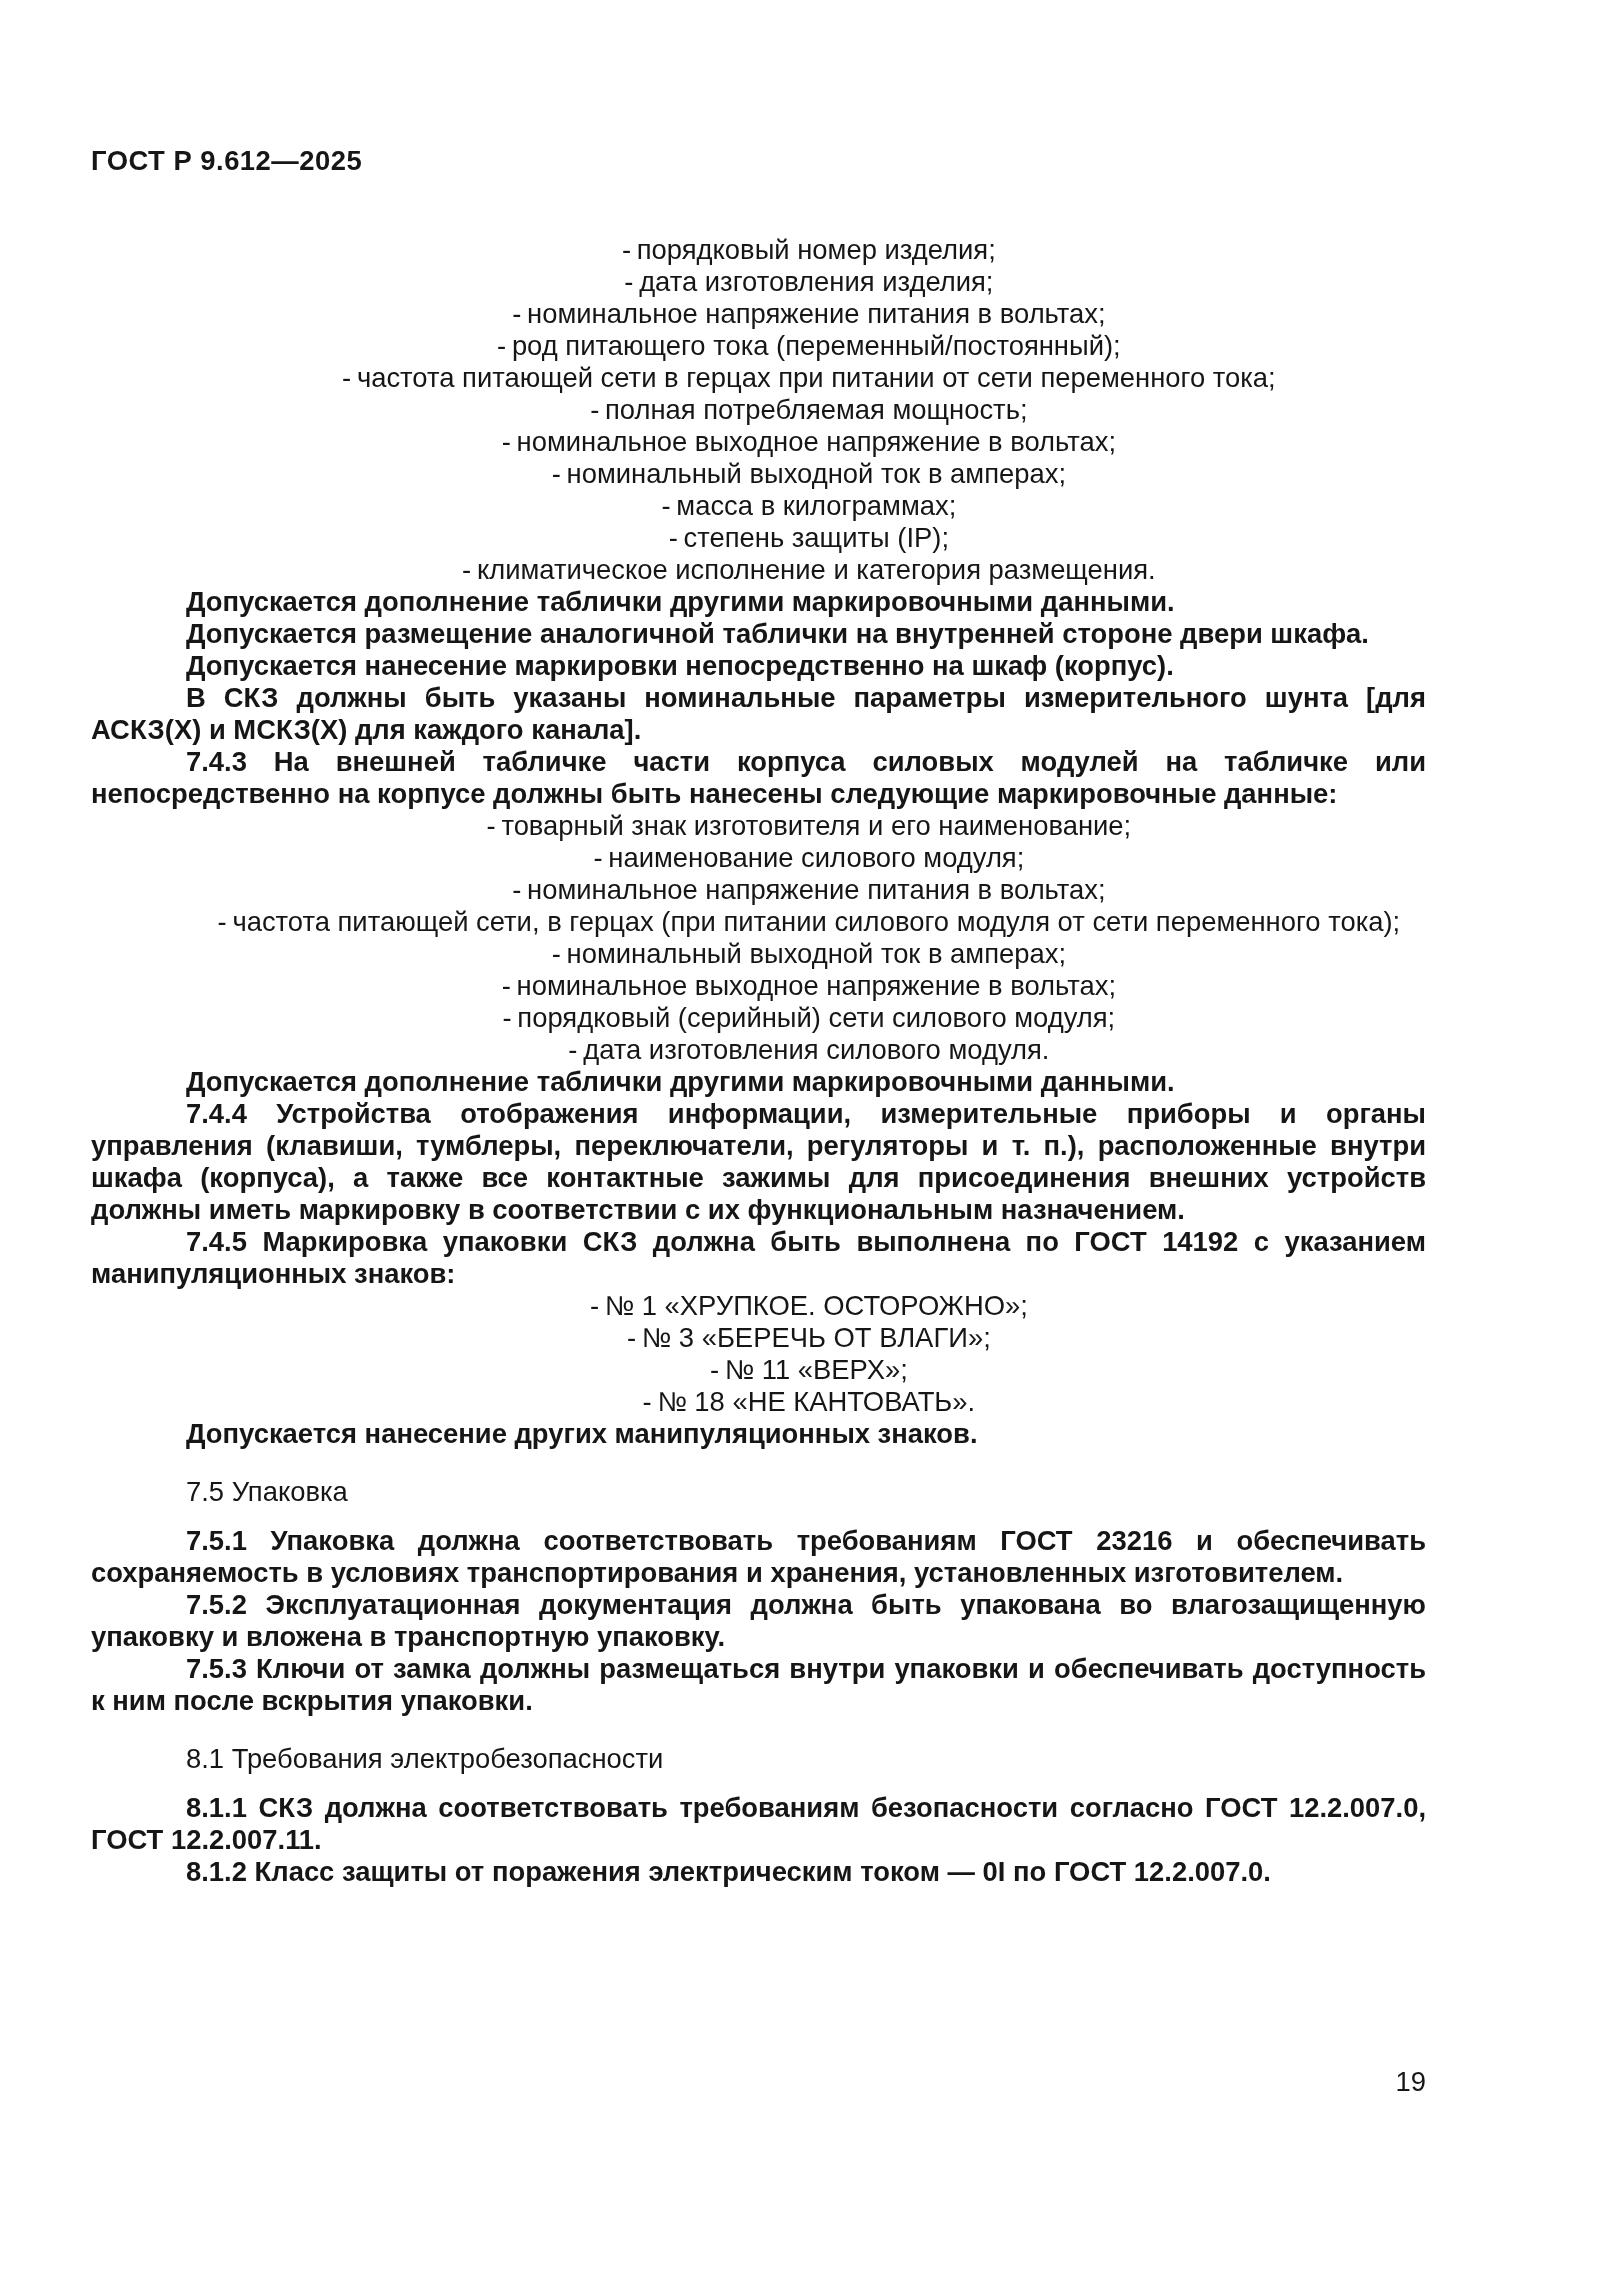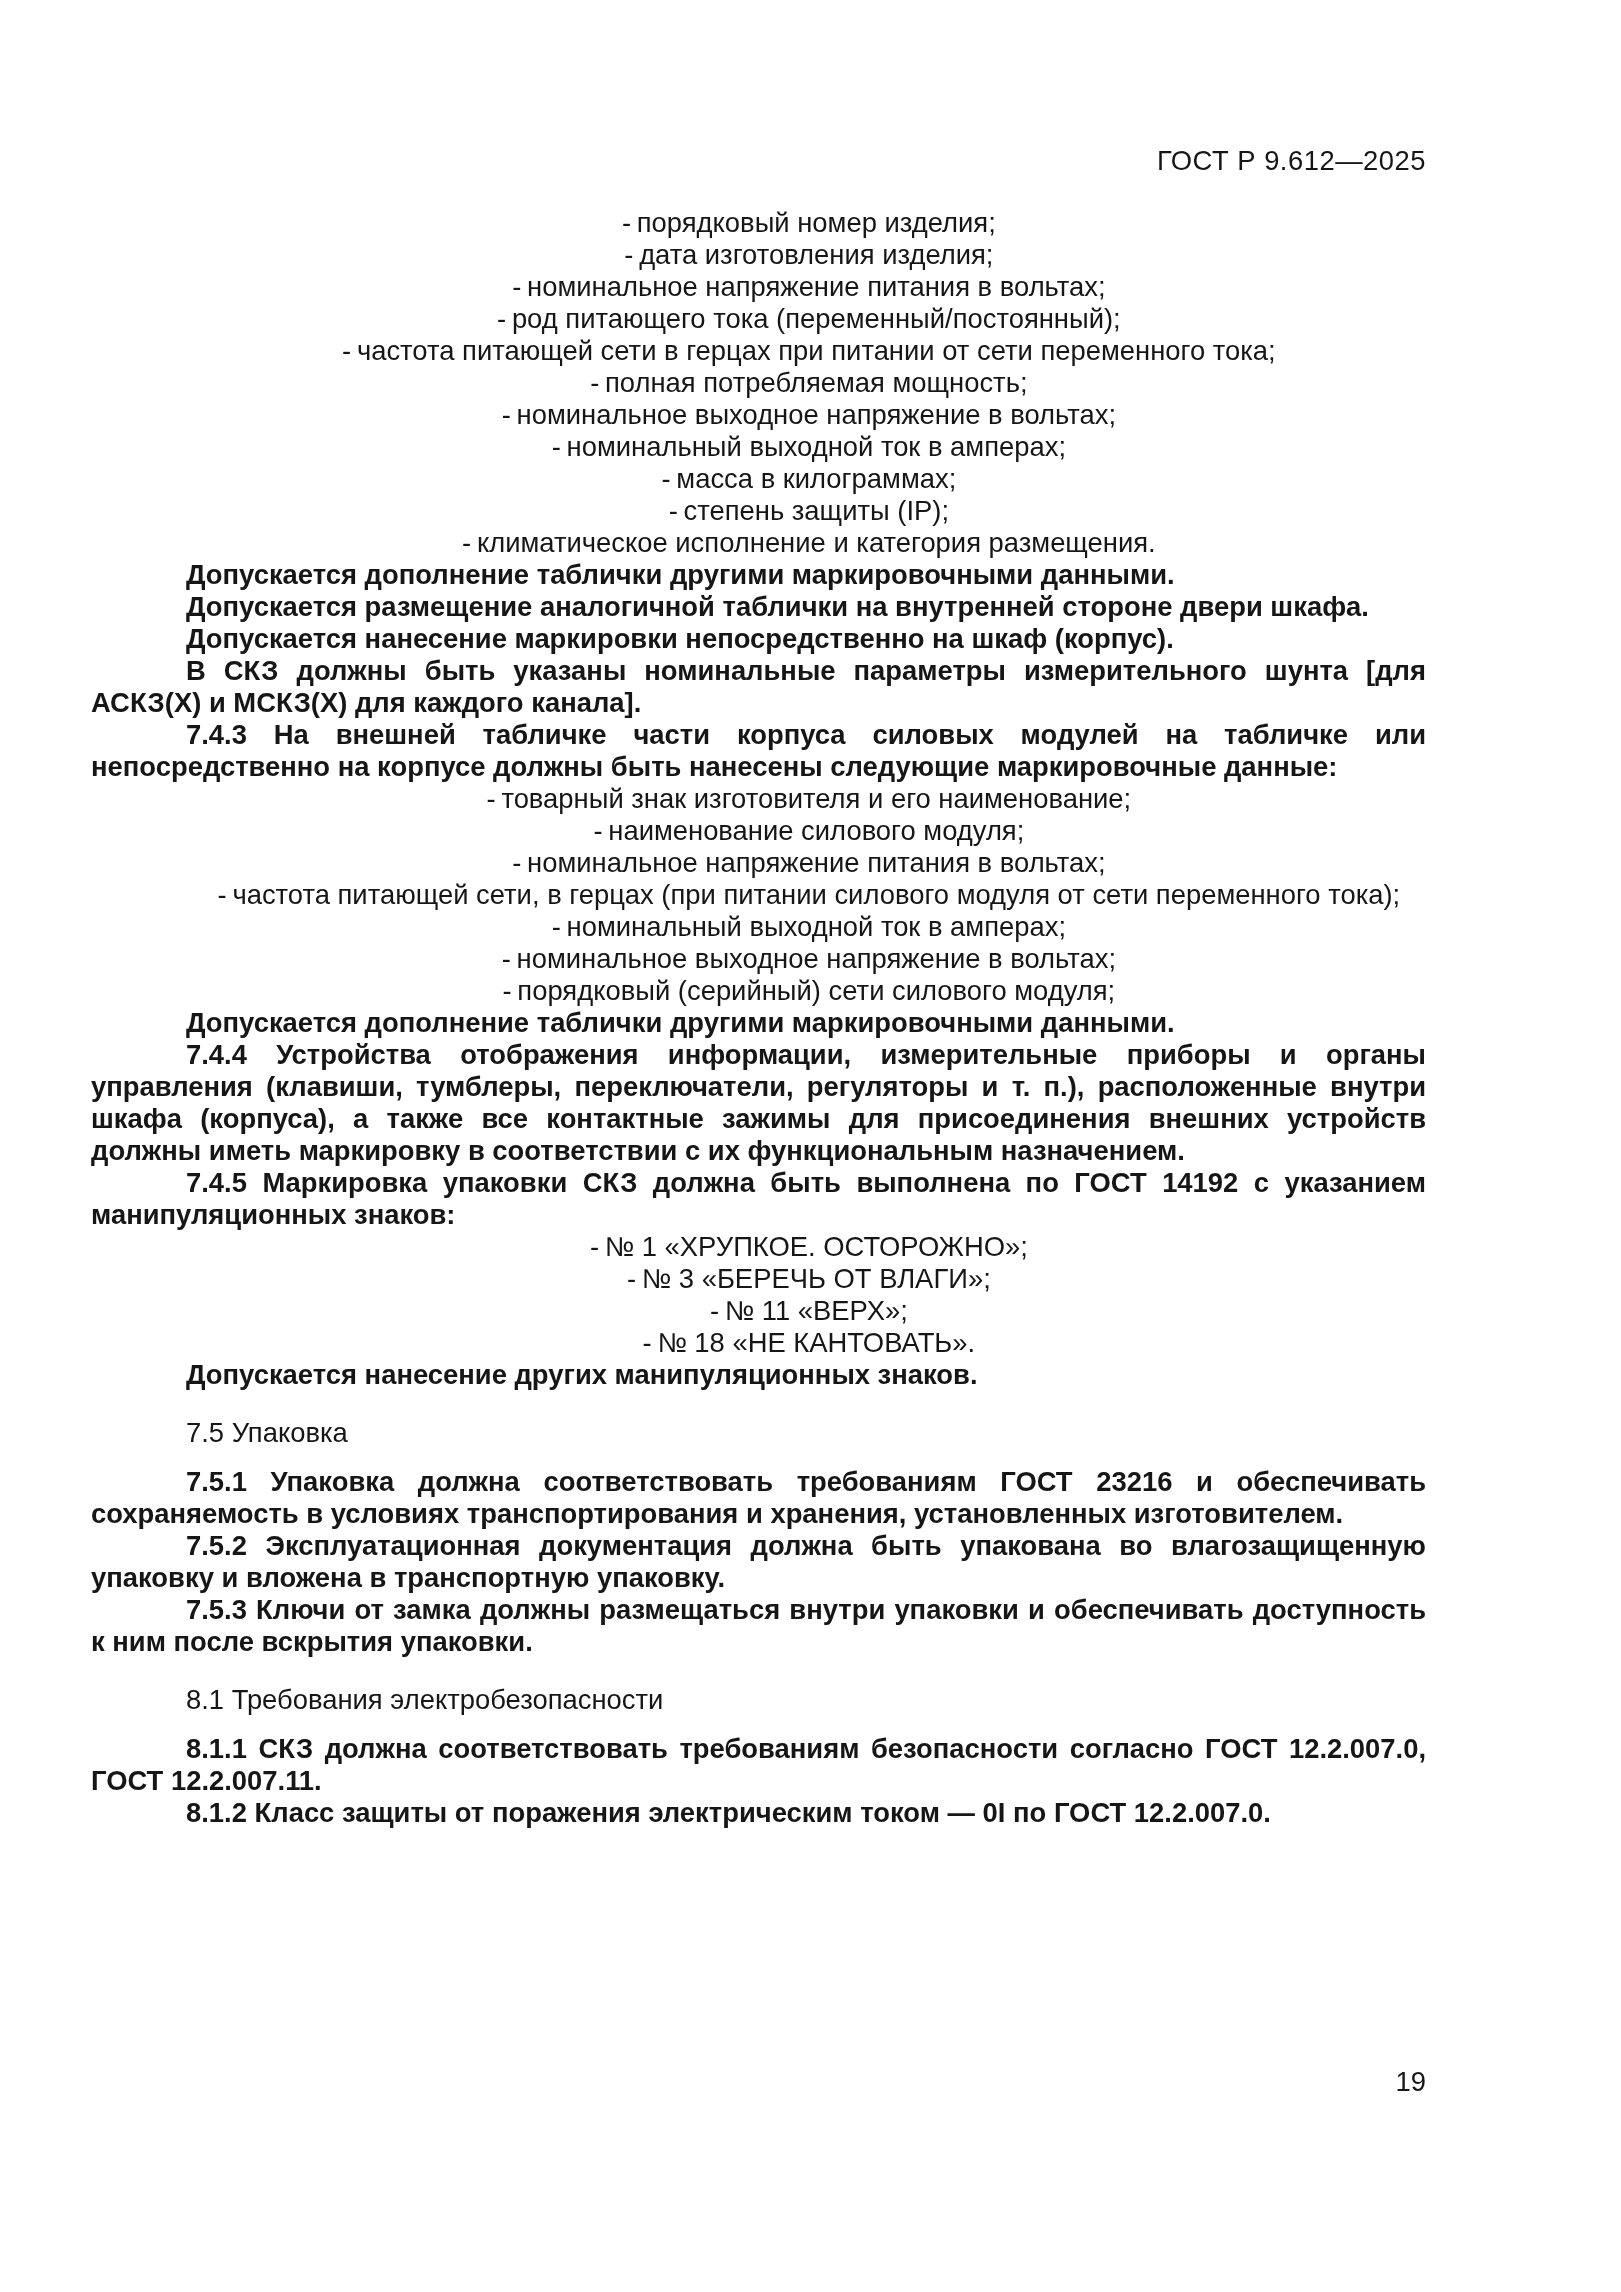--- a/index.html
+++ b/index.html
@@ -17,24 +17,24 @@
   }
   .page {
     position: relative;
     width: 1621px;
     height: 2293px;
     box-sizing: border-box;
     padding: 145px 195px 0 91px;
     overflow: hidden;
   }
   .doc-header {
-    text-align: right;
-    font-weight: 400;
+    text-align: left;
+    font-weight: 700;
     line-height: 32px;
-    margin: 0 0 30px 0;
+    margin: 0 0 57px 0;
     letter-spacing: 0.5px;
   }
   .content { width: 1335px; }
 
   .blk-p {
     margin: 0;
     text-indent: 95px;
     text-align: justify;
     line-height: 32px;
     font-weight: bold;
@@ -92,20 +92,21 @@
       <p class="blk-p">Допускается нанесение маркировки непосредственно на шкаф (корпус).</p>
       <p class="blk-p">В СКЗ должны быть указаны номинальные параметры измерительного шунта [для АСКЗ(Х) и МСКЗ(Х) для каждого канала].</p>
       <p class="blk-p">7.4.3 На внешней табличке части корпуса силовых модулей на табличке или непосредственно на корпусе должны быть нанесены следующие маркировочные данные:</p>
       <div class="blk-li"><span class="marker">-</span><span>товарный знак изготовителя и его наименование;</span></div>
       <div class="blk-li"><span class="marker">-</span><span>наименование силового модуля;</span></div>
       <div class="blk-li"><span class="marker">-</span><span>номинальное напряжение питания в вольтах;</span></div>
       <div class="blk-li"><span class="marker">-</span><span>частота питающей сети, в герцах (при питании силового модуля от сети переменного тока);</span></div>
       <div class="blk-li"><span class="marker">-</span><span>номинальный выходной ток в амперах;</span></div>
       <div class="blk-li"><span class="marker">-</span><span>номинальное выходное напряжение в вольтах;</span></div>
       <div class="blk-li"><span class="marker">-</span><span>порядковый (серийный) сети силового модуля;</span></div>
+      <div class="blk-li"><span class="marker">-</span><span>дата изготовления силового модуля.</span></div>
       <p class="blk-p">Допускается дополнение таблички другими маркировочными данными.</p>
       <p class="blk-p">7.4.4 Устройства отображения информации, измерительные приборы и органы управления (клавиши, тумблеры, переключатели, регуляторы и т. п.), расположенные внутри шкафа (корпуса), а также все контактные зажимы для присоединения внешних устройств должны иметь маркировку в соответствии с их функциональным назначением.</p>
       <p class="blk-p">7.4.5 Маркировка упаковки СКЗ должна быть выполнена по ГОСТ 14192 с указанием манипуляционных знаков:</p>
       <div class="blk-li"><span class="marker">-</span><span>№ 1 «ХРУПКОЕ. ОСТОРОЖНО»;</span></div>
       <div class="blk-li"><span class="marker">-</span><span>№ 3 «БЕРЕЧЬ ОТ ВЛАГИ»;</span></div>
       <div class="blk-li"><span class="marker">-</span><span>№ 11 «ВЕРХ»;</span></div>
       <div class="blk-li"><span class="marker">-</span><span>№ 18 «НЕ КАНТОВАТЬ».</span></div>
       <p class="blk-p">Допускается нанесение других манипуляционных знаков.</p>
       <div class="blk-h3">7.5 Упаковка</div>
       <p class="blk-p">7.5.1 Упаковка должна соответствовать требованиям ГОСТ 23216 и обеспечивать сохраняемость в условиях транспортирования и хранения, установленных изготовителем.</p>

